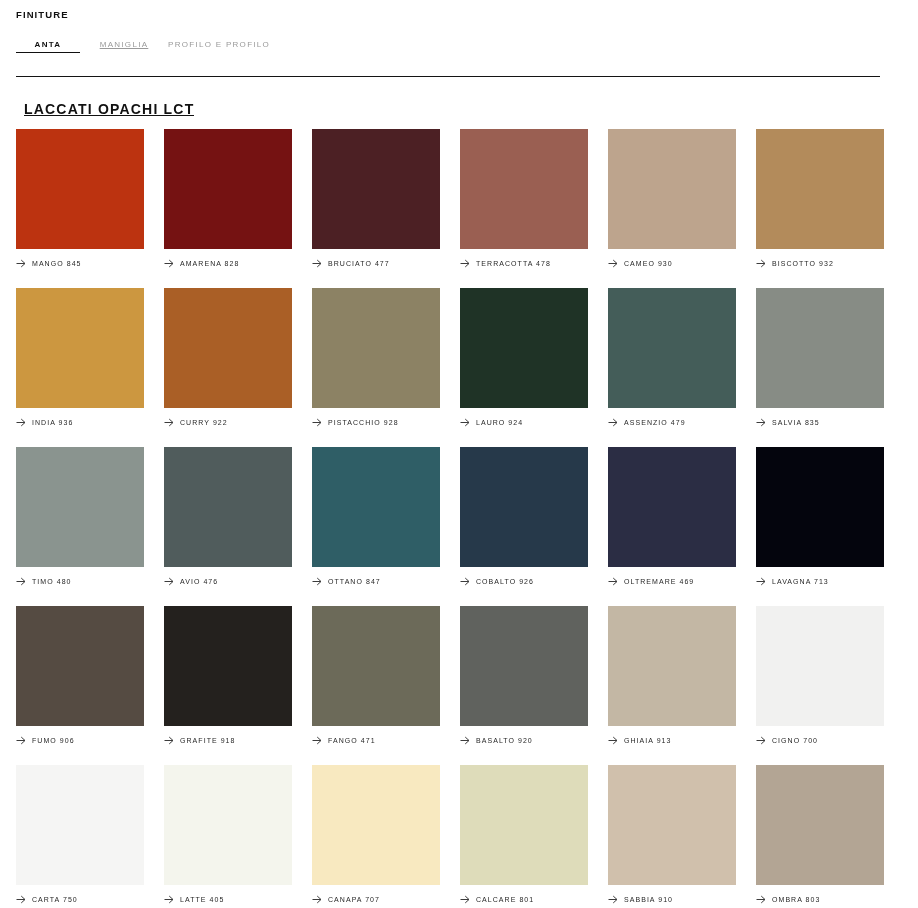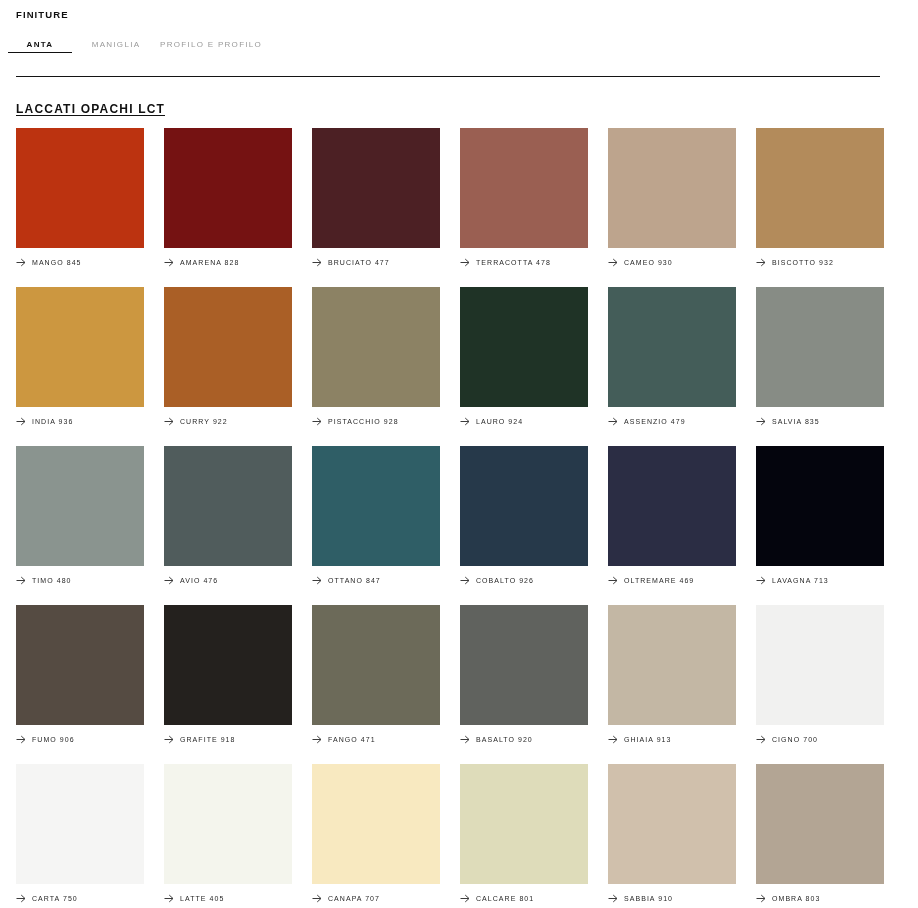--- a/index.html
+++ b/index.html
@@ -34,21 +34,21 @@
     letter-spacing: 1.1px;
     color: #111111;
     margin: 0;
     line-height: 12px;
   }
 
   
   .tabs {
     display: flex;
     align-items: flex-start;
-    padding: 0 8px;
+    padding: 0 16px;
     margin-top: 18px;
     height: 16px;
   }
   .tab {
     font-size: 8px;
     letter-spacing: 1.3px;
     color: #9a9a9a;
     text-decoration: none;
     white-space: nowrap;
     line-height: 12px;
@@ -58,34 +58,34 @@
     font-family: "Liberation Sans", sans-serif;
     cursor: pointer;
   }
   .tab.is-active {
     color: #111111;
     font-weight: bold;
     border-bottom: 1px solid #111111;
     padding-bottom: 1px;
   }
   .tab-anta    { width: 64px; }
-  .tab-maniglia{ width: 88px; }
+  .tab-maniglia{ width: 88px; text-decoration: underline; }
 
   
   .divider {
     margin: 21px 38px 0 16px;
     height: 1px;
     background: #141414;
     border: none;
   }
 
   
   .section-title {
-    margin: 27px 16px 0 16px;
-    font-size: 12px;
+    margin: 27px 16px 0 24px;
+    font-size: 14px;
     font-weight: bold;
     letter-spacing: 1.2px;
     color: #111111;
     display: inline-block;
     border-bottom: 1px solid #111111;
     padding-bottom: 1px;
     line-height: 10px;
   }
 
   

